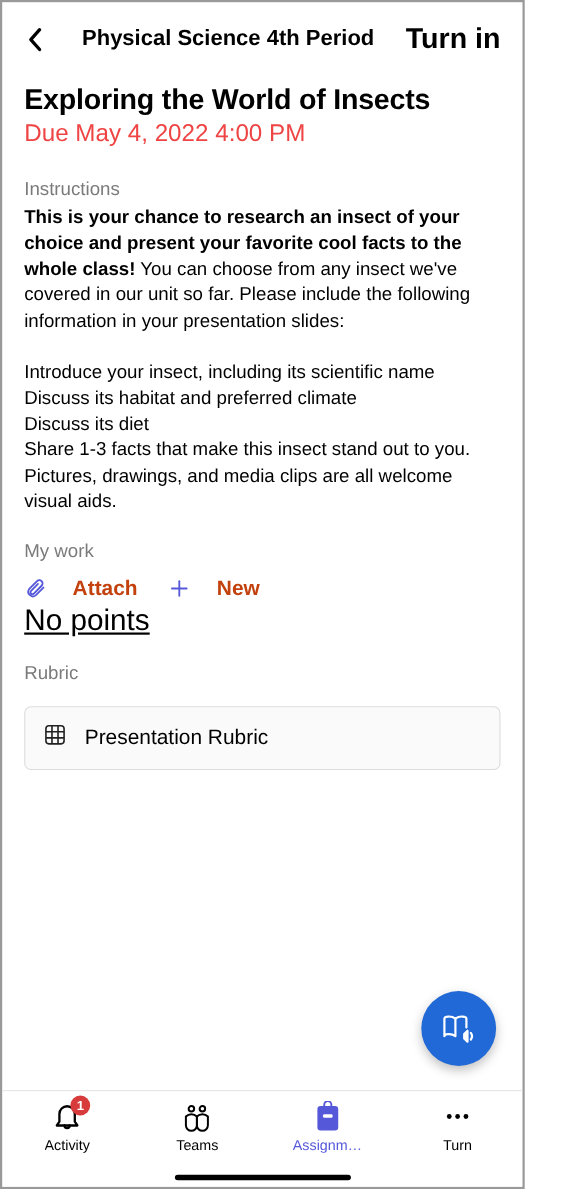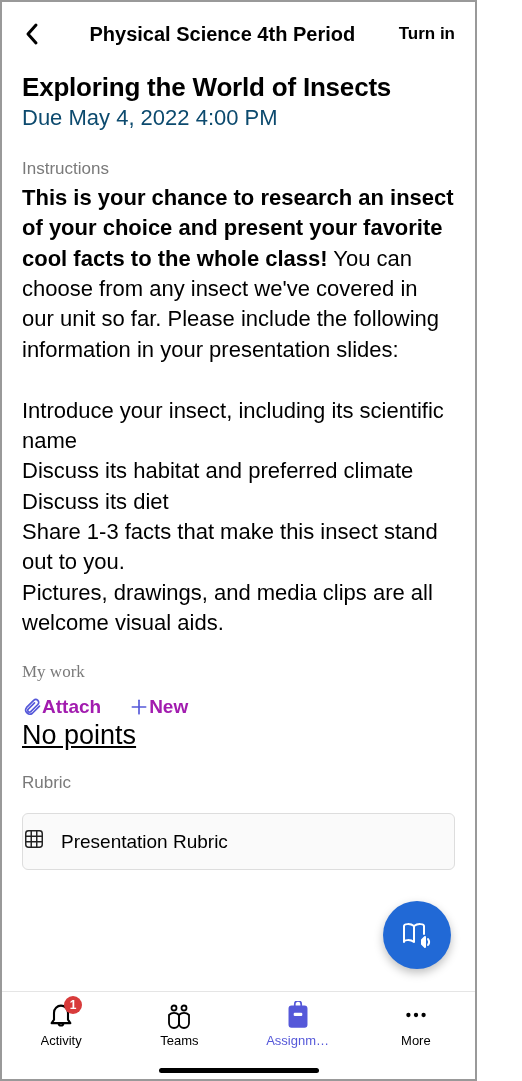--- a/index.html
+++ b/index.html
@@ -1,35 +1,35 @@
 <!DOCTYPE html>
 <html><head>
 <meta charset="utf-8">
 <style>
   * { box-sizing: border-box; margin: 0; padding: 0; }
   html, body { width: 522px; height: 1081px; font-family: -apple-system, "Segoe UI", Helvetica, Arial, sans-serif; background: #fff; color: #000; }
   .frame { width: 477px; height: 1081px; border: 2px solid #999; position: relative; overflow: hidden; display: flex; flex-direction: column; }
   .header { display: flex; align-items: center; padding: 18px 16px 10px 16px; }
   .back { width: 28px; height: 28px; display: flex; align-items: center; justify-content: center; }
   .header-title { flex: 1; text-align: center; font-weight: 700; font-size: 20px; }
-  .turnin { font-weight: 700; font-size: 17px; padding-right: 4px; }
+  .turnin { font-weight: 700; font-size: 26px; padding-right: 4px; }
   .content { flex: 1; overflow: hidden; padding: 8px 20px 0 20px; }
   .assign-title { font-size: 26px; font-weight: 700; margin-top: 6px; letter-spacing: -0.2px; }
-  .due { font-size: 22px; color: #0c4a6e; margin-top: 2px; }
+  .due { font-size: 22px; color: #ef4444; margin-top: 2px; }
   .label { font-size: 17px; color: #7a7a7a; margin-top: 28px; }
-  .instr-body { font-size: 22px; line-height: 1.38; margin-top: 4px; }
+  .instr-body { font-size: 17px; line-height: 1.38; margin-top: 4px; }
   .instr-body .bold { font-weight: 700; }
-  .mywork-label { font-size: 17px; color: #7a7a7a; margin-top: 24px; font-family: Liberation Serif, serif; }
+  .mywork-label { font-size: 17px; color: #7a7a7a; margin-top: 24px; }
   .work-actions { display: flex; gap: 28px; margin-top: 14px; align-items: center; }
-  .action { display: flex; align-items: center; gap: 0; color: #a21caf; font-weight: 700; font-size: 19px; }
+  .action { display: flex; align-items: flex-start; gap: 24px; color: #c2410c; font-weight: 700; font-size: 19px; }
   .action .ic { width: 20px; height: 20px; display: flex; align-items: center; justify-content: center; }
   .points-label { font-size: 17px; color: #7a7a7a; margin-top: 26px; }
   .points-value { font-size: 27px; margin-top: 2px; text-decoration: underline; }
   .rubric-label { font-size: 17px; color: #7a7a7a; margin-top: 22px; }
-  .rubric-row { margin-top: 20px; border: 1px solid #ddd; border-radius: 6px; padding: 14px 0; display: flex; align-items: center; gap: 16px; background: #fafafa; font-size: 19px; }
+  .rubric-row { margin-top: 20px; border: 1px solid #ddd; border-radius: 6px; padding: 14px 16px; display: flex; align-items: center; gap: 16px; background: #fafafa; font-size: 19px; }
   .fab { position: absolute; right: 24px; bottom: 110px; width: 68px; height: 68px; border-radius: 50%; background: #2169d6; display: flex; align-items: center; justify-content: center; box-shadow: 0 4px 10px rgba(0,0,0,0.25); }
   .tabbar { height: 88px; border-top: 1px solid #e5e5e5; display: flex; padding-top: 8px; }
   .tab { flex: 1; display: flex; flex-direction: column; align-items: center; gap: 3px; font-size: 13px; color: #000; }
   .tab .ticon { width: 30px; height: 30px; display: flex; align-items: center; justify-content: center; position: relative; }
   .tab.active { color: #5558d9; }
   .tab.active .tlabel { color: #5558d9; }
   .badge { position: absolute; top: -4px; right: -6px; background: #d83b3b; color: #fff; border-radius: 10px; min-width: 18px; height: 18px; font-size: 12px; font-weight: 700; display: flex; align-items: center; justify-content: center; padding: 0 4px; }
   .home-indicator { position: absolute; bottom: 6px; left: 50%; transform: translateX(-50%); width: 160px; height: 5px; background: #000; border-radius: 3px; }
   .tlabel { font-size: 13px; max-width: 76px; overflow: hidden; text-overflow: ellipsis; white-space: nowrap; }
 </style>
@@ -142,19 +142,19 @@
     <div class="tlabel">Assignm…</div>
   </div>
   <div class="tab">
     <div class="ticon">
       <svg width="26" height="26" viewBox="0 0 24 24" fill="#000">
             <circle cx="5" cy="12" r="2"></circle>
             <circle cx="12" cy="12" r="2"></circle>
             <circle cx="19" cy="12" r="2"></circle>
           </svg>
     </div>
-    <div class="tlabel">More</div>
+    <div class="tlabel">Turn</div>
   </div>
 </div>
 
 <div class="home-indicator"></div>
 
 </div>
 
 </body></html>

